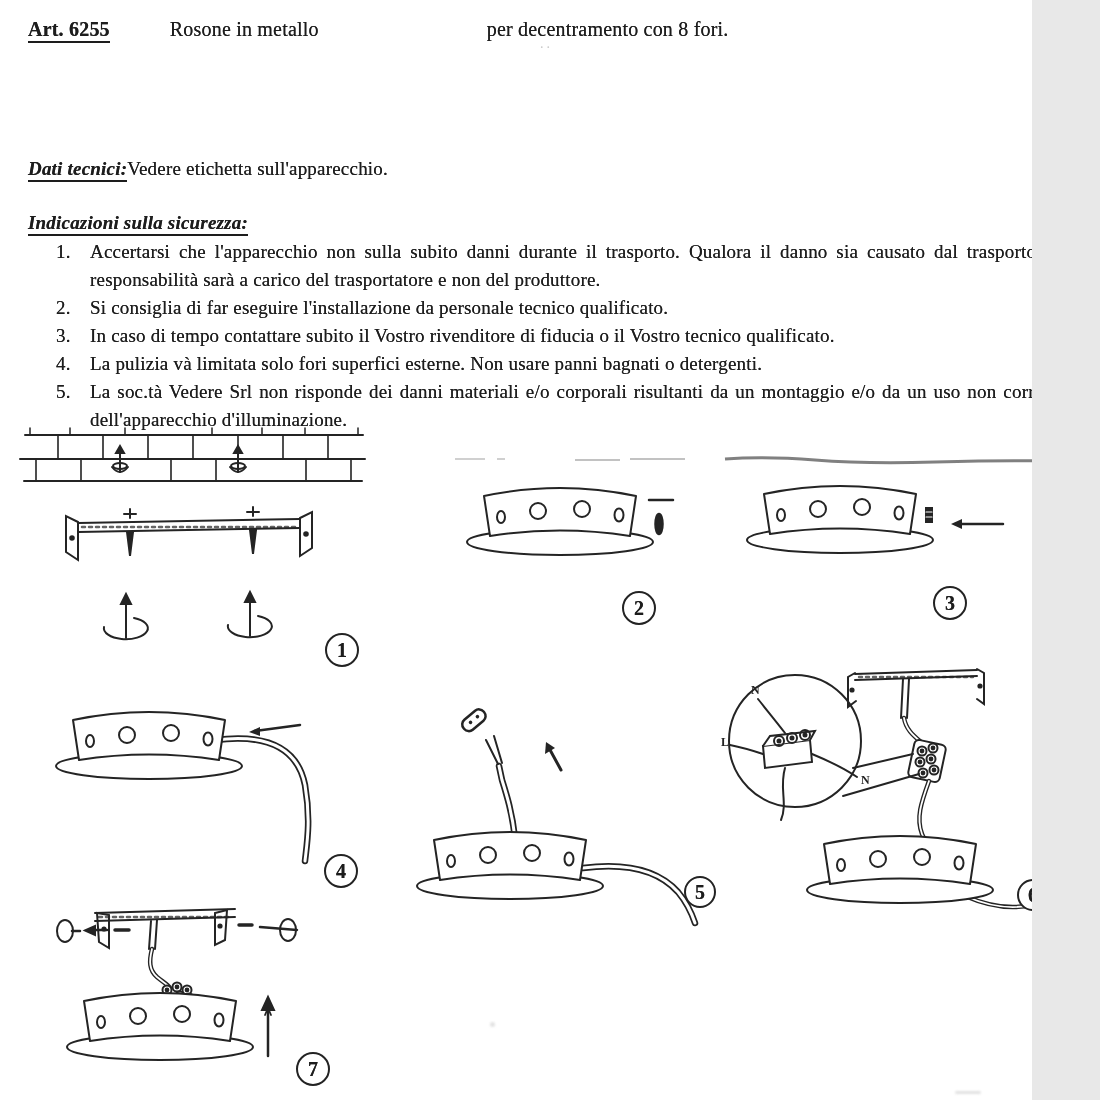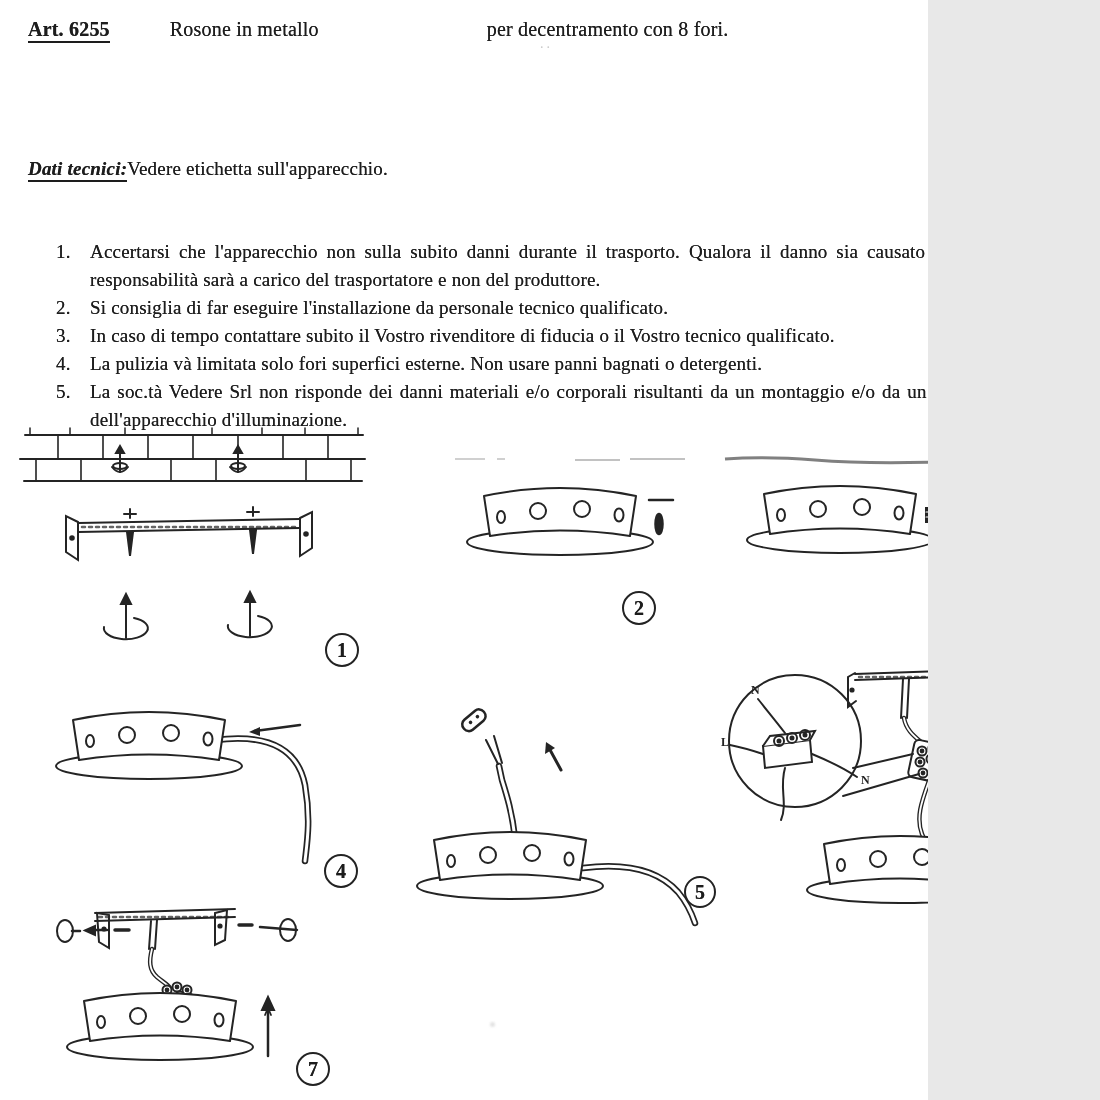--- a/index.html
+++ b/index.html
@@ -1,18 +1,18 @@
 <!DOCTYPE html>
 <html><head>
 <meta charset="utf-8">
 <style>
   html,body{margin:0;padding:0;background:#e8e8e8;}
   #page{
     position:relative;
-    width:928px;height:1100px;
+    width:1032px;height:1100px;
     background:#ffffff;
     font-family:"Liberation Serif", serif;
     color:#1d1d1d;
     overflow:hidden;
   }
   .txt{ text-shadow:0 0 .6px rgba(20,20,20,.85); letter-spacing:.2px; }
   .abs{ position:absolute; }
   .hdr{ top:18px; left:28px; width:1050px; font-size:20px; }
   .hdr .art{ font-weight:bold; border-bottom:2px solid #1d1d1d; padding-bottom:1px; }
   .hdr .prod{ margin-left:60px; }
@@ -43,20 +43,23 @@
   <div class="abs hdr txt">
     <span class="art">Art. 6255</span><span class="prod">Rosone in metallo</span><span class="spec">per decentramento con 8 fori.</span>
   </div>
   <div class="ghost-dots">..</div>
 
 
   <div class="abs dati txt">
     <span class="ul2"><span>Dati tecnici</span><span>:</span></span><span class="val">Vedere etichetta sull'apparecchio.</span>
   </div>
 
+  <div class="abs sic-h txt">
+    <span class="ul2"><span>Indicazioni sulla sicurezza</span><span>:</span></span>
+  </div>
 
   <div class="abs slist txt">
     <div class="srow">
         <span class="num">1.</span>
         <span class="itx">Accertarsi che l'apparecchio non sulla subito danni durante il trasporto. Qualora il danno sia causato dal trasporto, la responsabilità sarà a carico del trasportatore e non del produttore.</span>
       </div>
     <div class="srow">
         <span class="num">2.</span>
         <span class="itx">Si consiglia di far eseguire l'installazione da personale tecnico qualificato.</span>
       </div>

